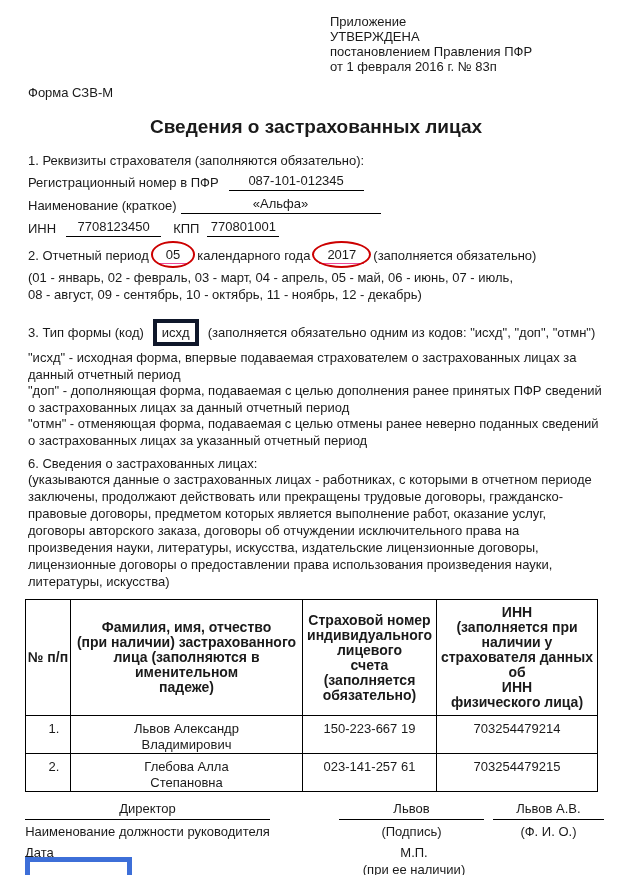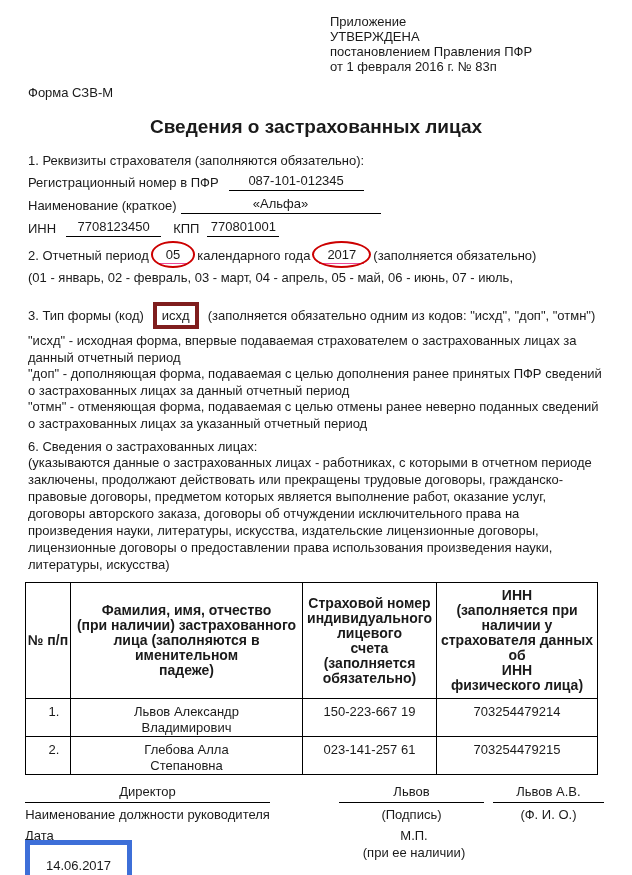--- a/index.html
+++ b/index.html
@@ -25,21 +25,21 @@
   .kpp-value  { width:72px;  margin-left:8px; }
 
   .inline-row { display:flex; align-items:center; margin-top:9px; line-height:17px; }
   .uval { display:inline-block; border-bottom:1px solid #ec4899; padding:0 8px; text-align:center; }
   .circled { position:relative; display:inline-block; margin:0 9px; }
   .red-ellipse { position:absolute; top:-5px; bottom:-4px; left:-7px; right:-7px;
     border:2px solid #cc0000; border-radius:50%; pointer-events:none; }
   .months { line-height:17px; }
   .months.first { margin-top:5px; }
 
-  .blue-box { display:inline-block; border:4px solid #7f1d1d; background:#fff; padding:1px 5px; margin:0 9px; }
+  .blue-box { display:inline-block; border:4px solid #0f172a; background:#fff; padding:1px 5px; margin:0 9px; }
 
   .type-row { margin-top:16px; }
   .desc { max-width:585px; line-height:16.5px; }
   .desc-wrap { margin-top:4px; }
 
   .s4 { margin-top:7px; }
   .note { max-width:588px; line-height:17px; }
 
   table.persons { border-collapse:collapse; margin-top:9px; margin-left:-3px; table-layout:fixed; }
   table.persons th, table.persons td { border:1.5px solid #000; }
@@ -106,20 +106,21 @@
       <span class="red-ellipse"></span>
     </span>
     <span>календарного года</span>
     <span class="circled">
       <span class="uval">2017</span>
       <span class="red-ellipse"></span>
     </span>
     <span>(заполняется обязательно)</span>
   </div>
   <div class="months first">(01 - январь, 02 - февраль, 03 - март, 04 - апрель, 05 - май, 06 - июнь, 07 - июль,</div>
+  <div class="months">08 - август, 09 - сентябрь, 10 - октябрь, 11 - ноябрь, 12 - декабрь)</div>
 
   <div class="inline-row type-row">
     <span>3. Тип формы (код)</span>
     <span class="blue-box">
       <span>исхд</span>
     </span>
     <span>(заполняется обязательно одним из кодов: "исхд", "доп", "отмн")</span>
   </div>
   <div class="desc-wrap">
     <div class="desc">"исхд" - исходная форма, впервые подаваемая страхователем о застрахованных лицах за данный отчетный период</div>

